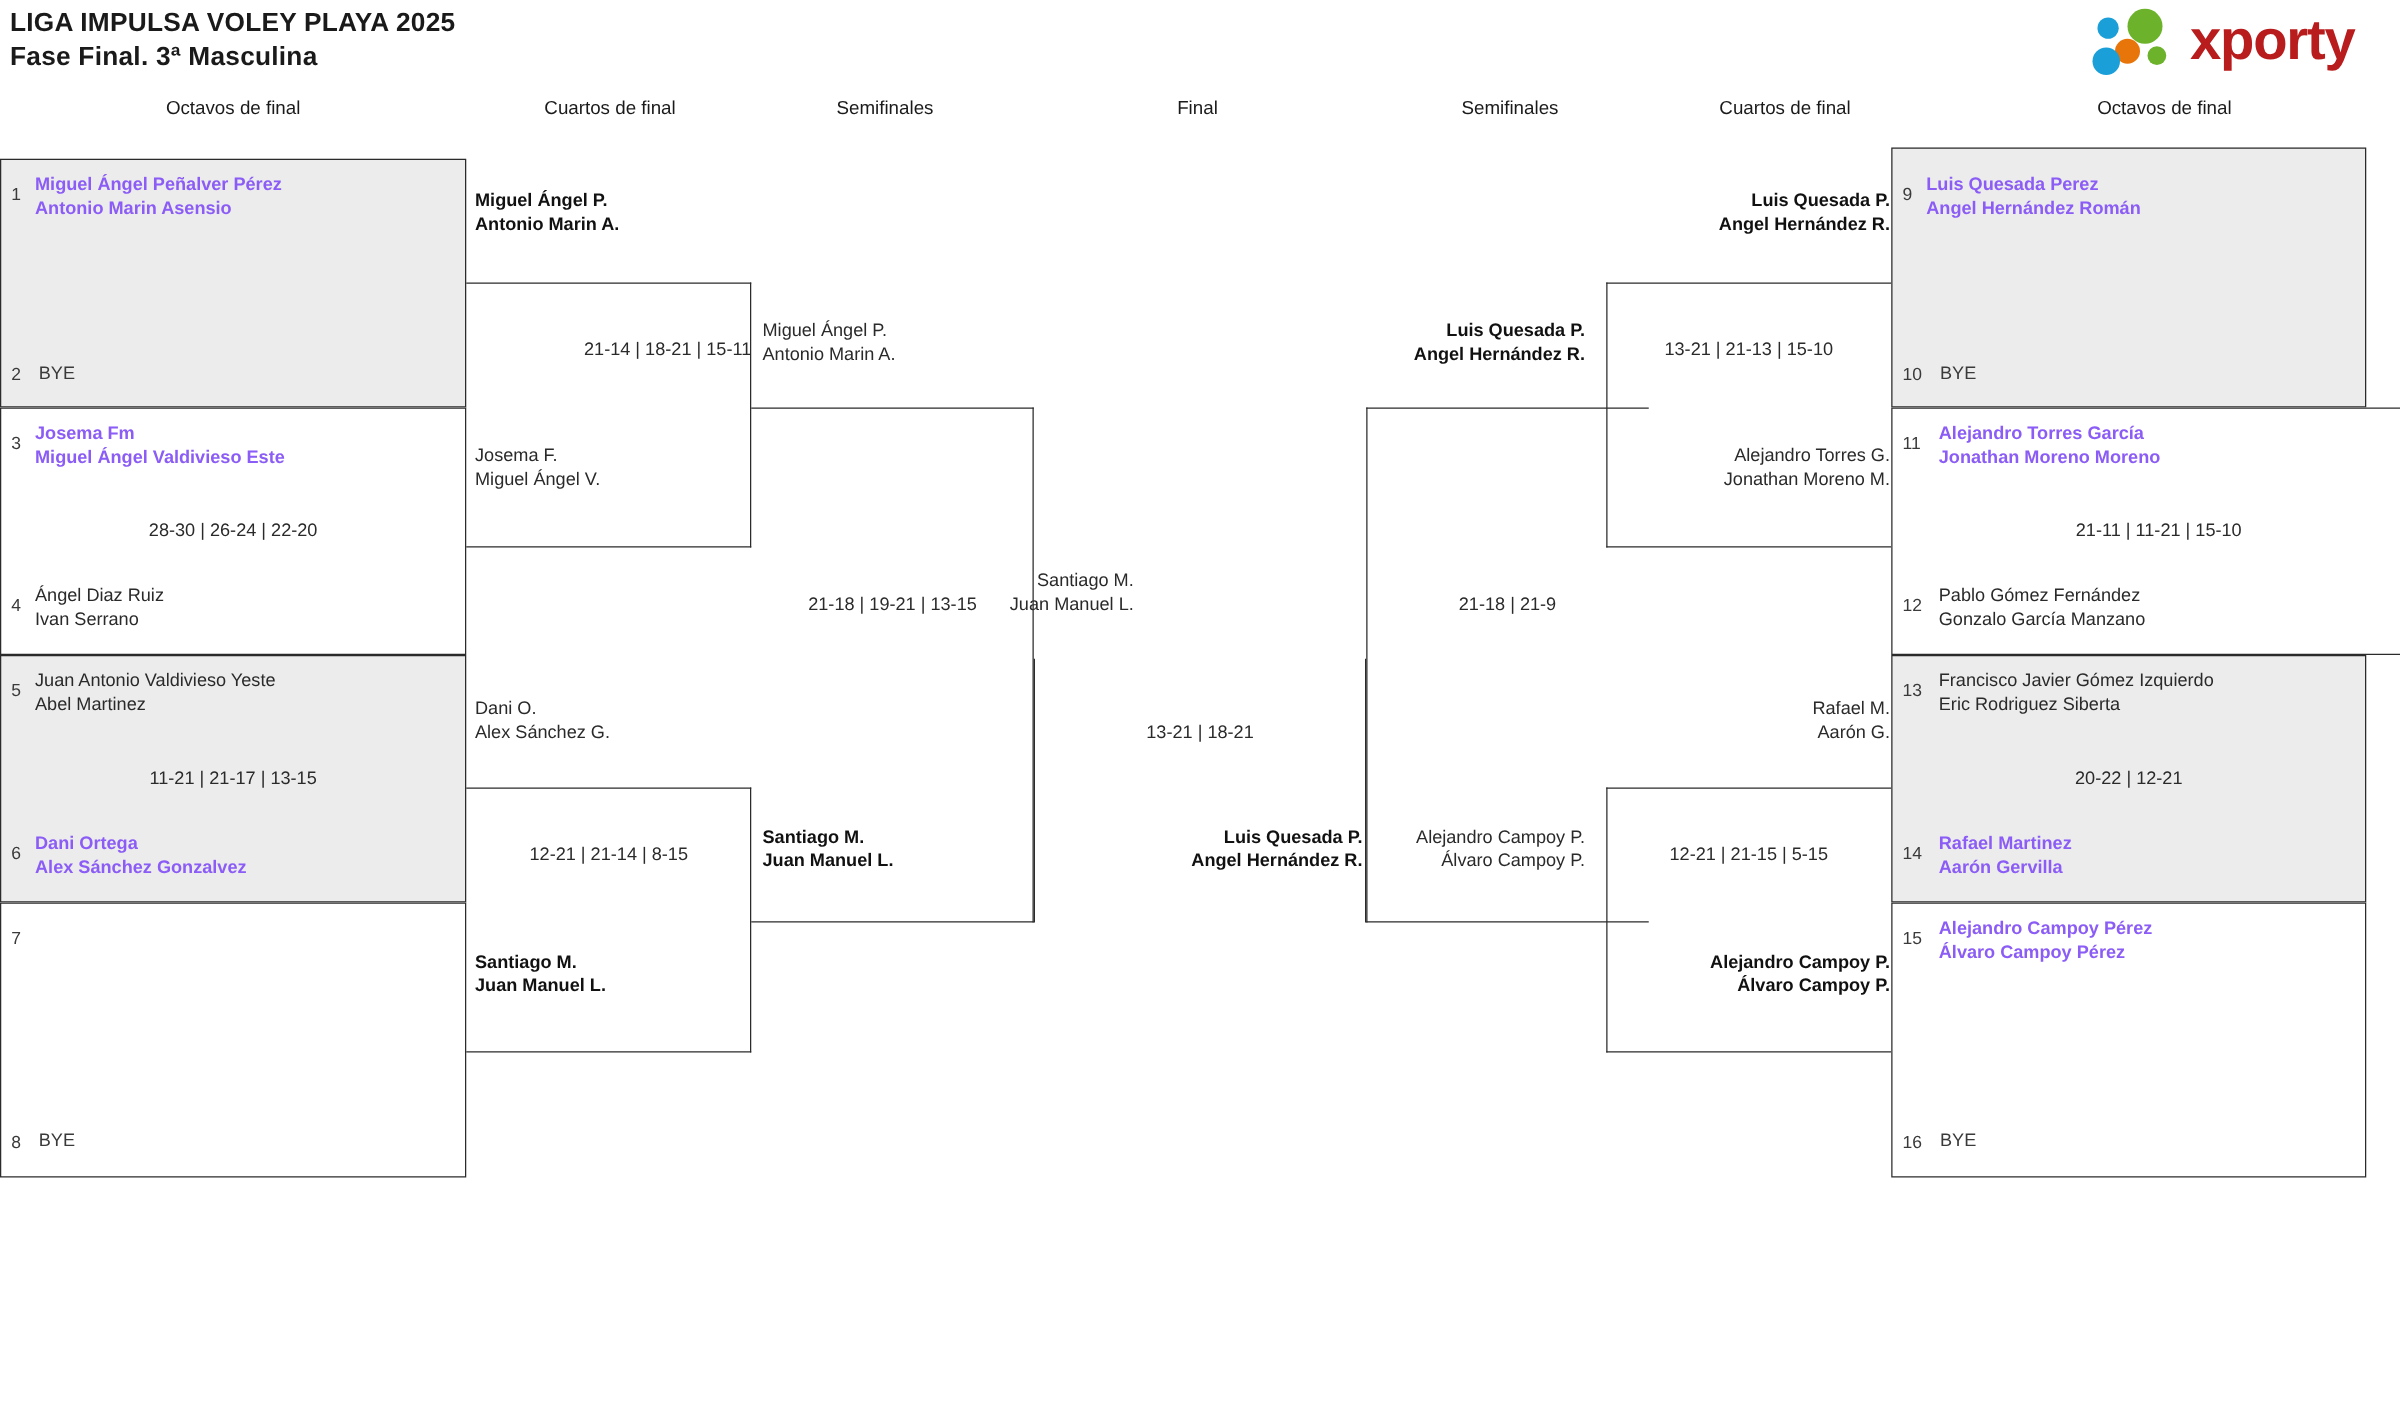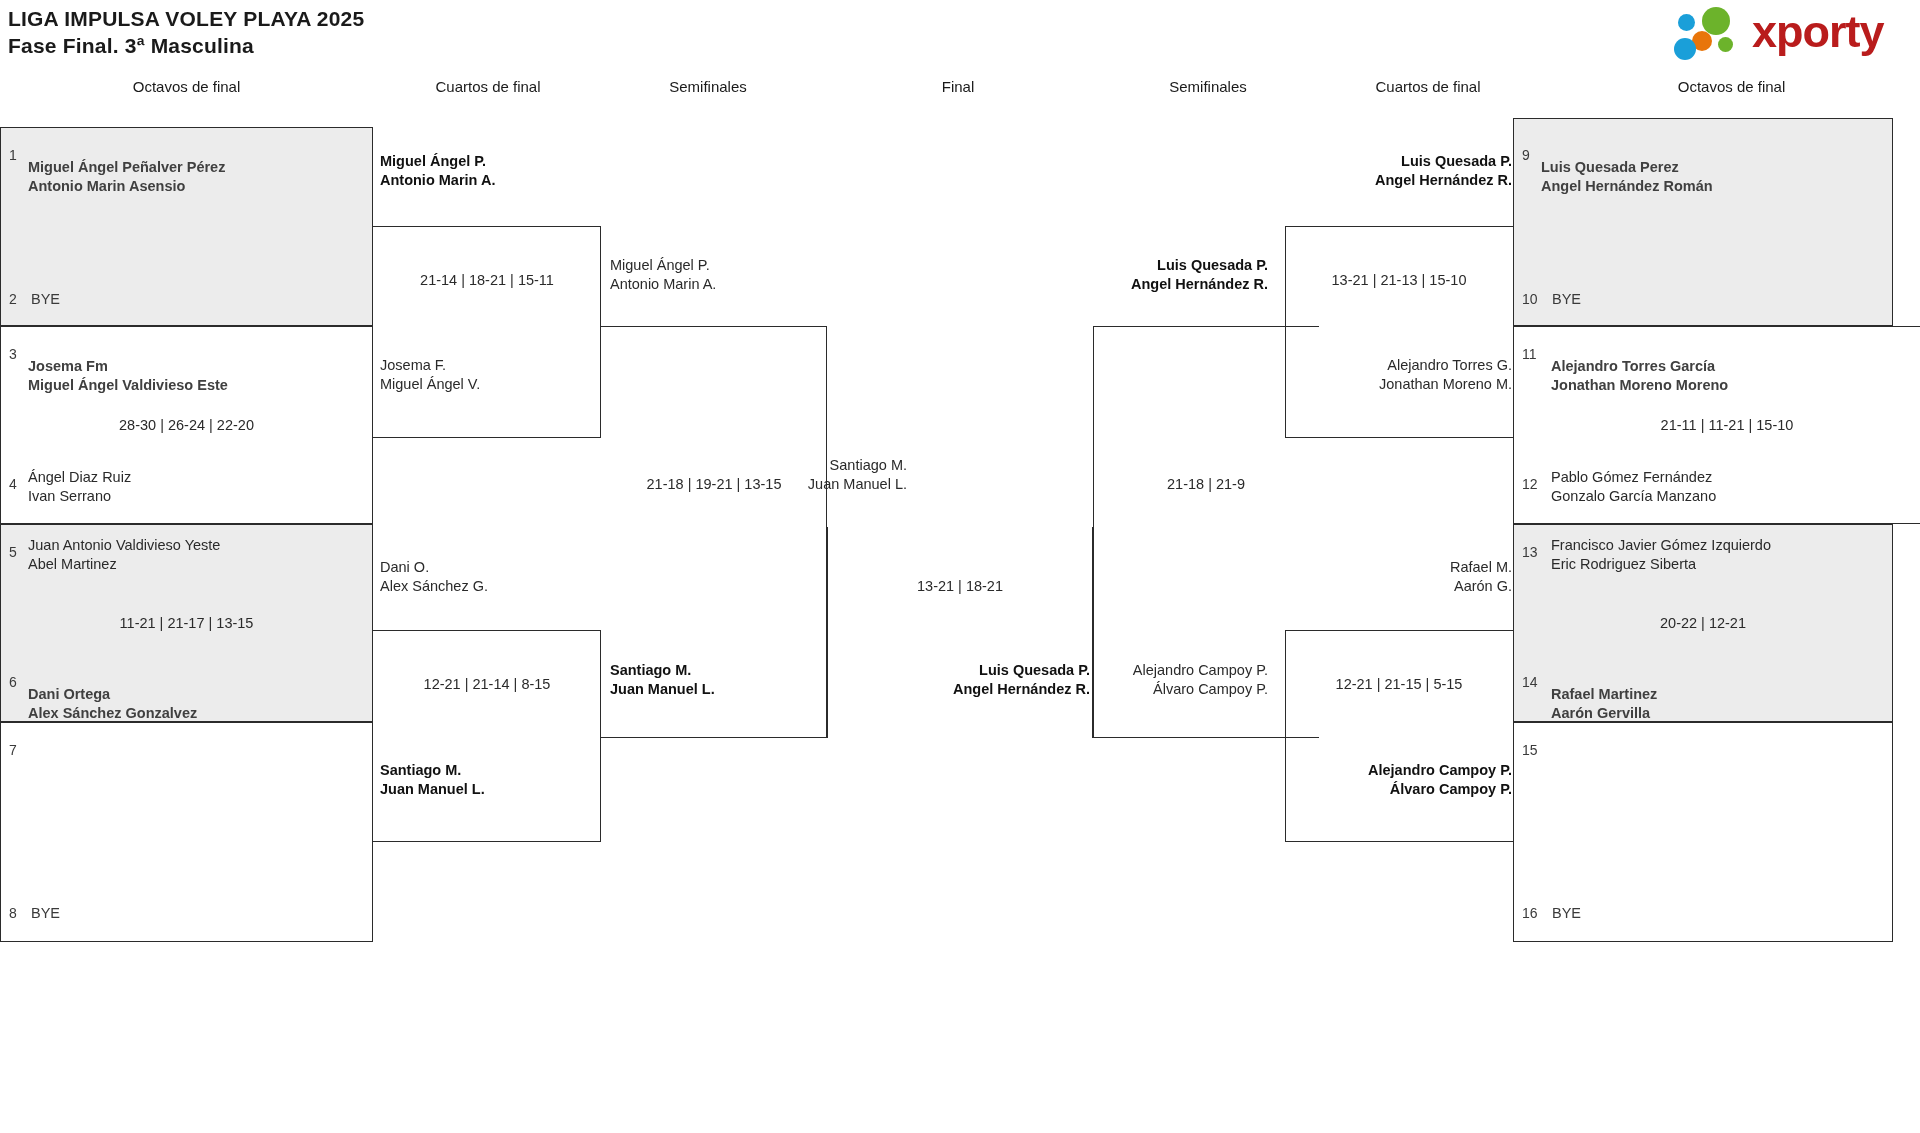--- a/index.html
+++ b/index.html
@@ -42,21 +42,21 @@
 
   .seed {
     position:absolute; left:8px;
     font-size:14px; color:#3a3a3a;
   }
 
   .names {
     position:absolute; left:27px; right:6px;
     font-size:14.5px; line-height:19px; color:#2a2a2a;
   }
-  .names.win { font-weight:bold; color:#404040;margin-top:19px; }
+  .names.win { font-weight:bold; color:#8b5cf6; }
   .names .nm { display:block; white-space:nowrap; }
 
   .bye { position:absolute; left:30px; font-size:14.5px; color:#3a3a3a; }
 
   .score {
     position:absolute; font-size:14.5px; color:#2a2a2a; white-space:nowrap;
   }
 
   
   .link {
@@ -142,21 +142,21 @@
   <span class="seed" style="top:19px;">7</span>
   <span class="seed" style="top:182px;">8</span>
   <span class="bye" style="top:182px;">BYE</span>
 </div>
 
 <div class="advname win" style="left:380px;top:152px;">
   <span class="nm">Miguel Ángel P.</span>
   <span class="nm">Antonio Marin A.</span>
 </div>
 <div class="link nl" style="left:373px;top:226px;width:228px;height:212px;"></div>
-<span class="score" style="left:373px;top:272px;width:228px;text-align:center;">21-14 | 18-21 | 15-11</span>
+<span class="score" style="left:373px;top:272px;width:228px;text-align:right;">21-14 | 18-21 | 15-11</span>
 <div class="advname" style="left:380px;top:356px;">
   <span class="nm">Josema F.</span>
   <span class="nm">Miguel Ángel V.</span>
 </div>
 
 <div class="advname" style="left:380px;top:558px;">
   <span class="nm">Dani O.</span>
   <span class="nm">Alex Sánchez G.</span>
 </div>
 <div class="link nl" style="left:373px;top:630px;width:228px;height:212px;"></div>
@@ -254,15 +254,19 @@
   <span class="score" style="top:90px;left:0;width:100%;text-align:center;">20-22 | 12-21</span>
   <span class="seed" style="top:149px;">14</span>
   <span class="names win" style="left:37px;top:141px;">
     <span class="nm">Rafael Martinez</span>
     <span class="nm">Aarón Gervilla</span>
   </span>
 </div>
 
 <div class="slot" style="left:1513px;top:722px;width:380px;height:220px;">
   <span class="seed" style="top:19px;">15</span>
+  <span class="names win" style="left:37px;top:11px;">
+    <span class="nm">Alejandro Campoy Pérez</span>
+    <span class="nm">Álvaro Campoy Pérez</span>
+  </span>
   <span class="seed" style="top:182px;">16</span>
   <span class="bye" style="top:182px;left:38px;">BYE</span>
 </div>
 
 </body></html>

